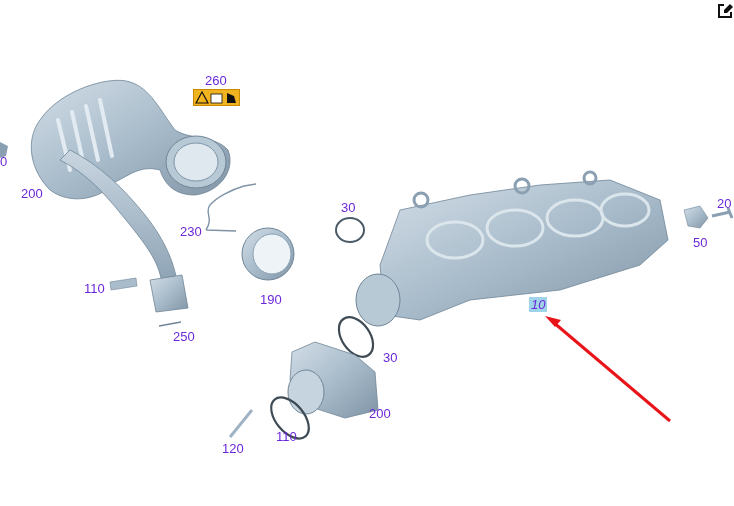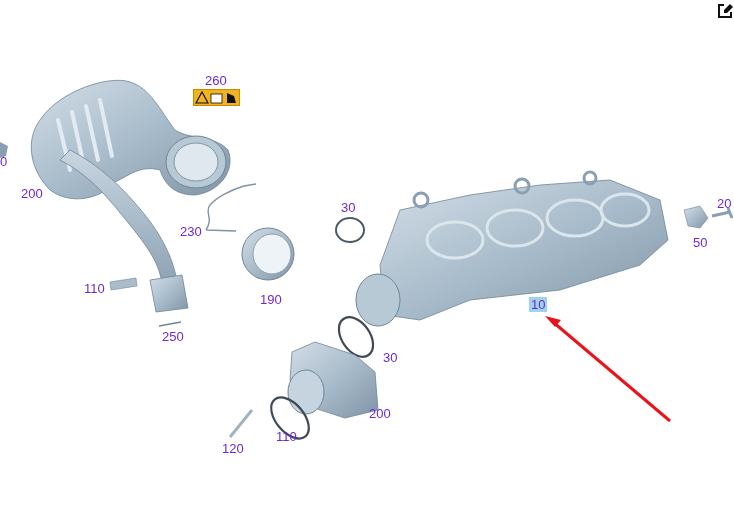--- a/index.html
+++ b/index.html
@@ -1,20 +1,20 @@
 <!DOCTYPE html>
 <html><head>
 <meta charset="utf-8">
 <style>
   html, body { margin:0; padding:0; background:#ffffff; }
   body { width:734px; height:506px; position:relative; overflow:hidden;
          font-family:"Liberation Sans", sans-serif; }
   .canvas { position:absolute; left:0; top:0; width:734px; height:506px; }
   .label { position:absolute; font-size:13px; color:#6d28d9; line-height:1; white-space:nowrap; }
-  .label.hl { background:#9fd3ea; padding:1px 2px; }
+  .label.hl { background:#9fd3ea; padding:1px 2px;font-style:italic; }
   .edit-btn { position:absolute; left:716px; top:2px; width:18px; height:18px; cursor:pointer; }
   .warn-label { position:absolute; left:193px; top:89px; width:47px; height:17px; background:#f2b320; border:1px solid #c98a00; box-sizing:border-box; }
 </style>
 </head>
 <body>
 
 <div class="canvas">
   <svg width="734" height="506" viewBox="0 0 734 506">
     <defs>
       <linearGradient id="metal" x1="0" y1="0" x2="1" y2="1">
@@ -110,21 +110,21 @@
   <span class="label" style="left:341px;top:201px">30</span>
   <span class="label" style="left:693px;top:236px">50</span>
   <span class="label" style="left:717px;top:197px">20</span>
   <span class="label" style="left:369px;top:407px">200</span>
   <span class="label" style="left:276px;top:430px">110</span>
   <span class="label" style="left:222px;top:442px">120</span>
   <span class="label" style="left:21px;top:187px">200</span>
   <span class="label" style="left:260px;top:293px">190</span>
   <span class="label" style="left:180px;top:225px">230</span>
   <span class="label" style="left:84px;top:282px">110</span>
-  <span class="label" style="left:162px;top:330px">250</span>
+  <span class="label" style="left:173px;top:330px">250</span>
   <span class="label" style="left:205px;top:74px">260</span>
 
   
   <div class="edit-btn">
     <svg width="18" height="18" viewBox="0 0 18 18">
       <path d="M8,3 L3,3 L3,15 L15,15 L15,10" fill="none" stroke="#111" stroke-width="2"></path>
       <path d="M8,11 L8,8 L14,2 L17,5 L11,11 Z" fill="#111"></path>
     </svg>
   </div>
 </div>

